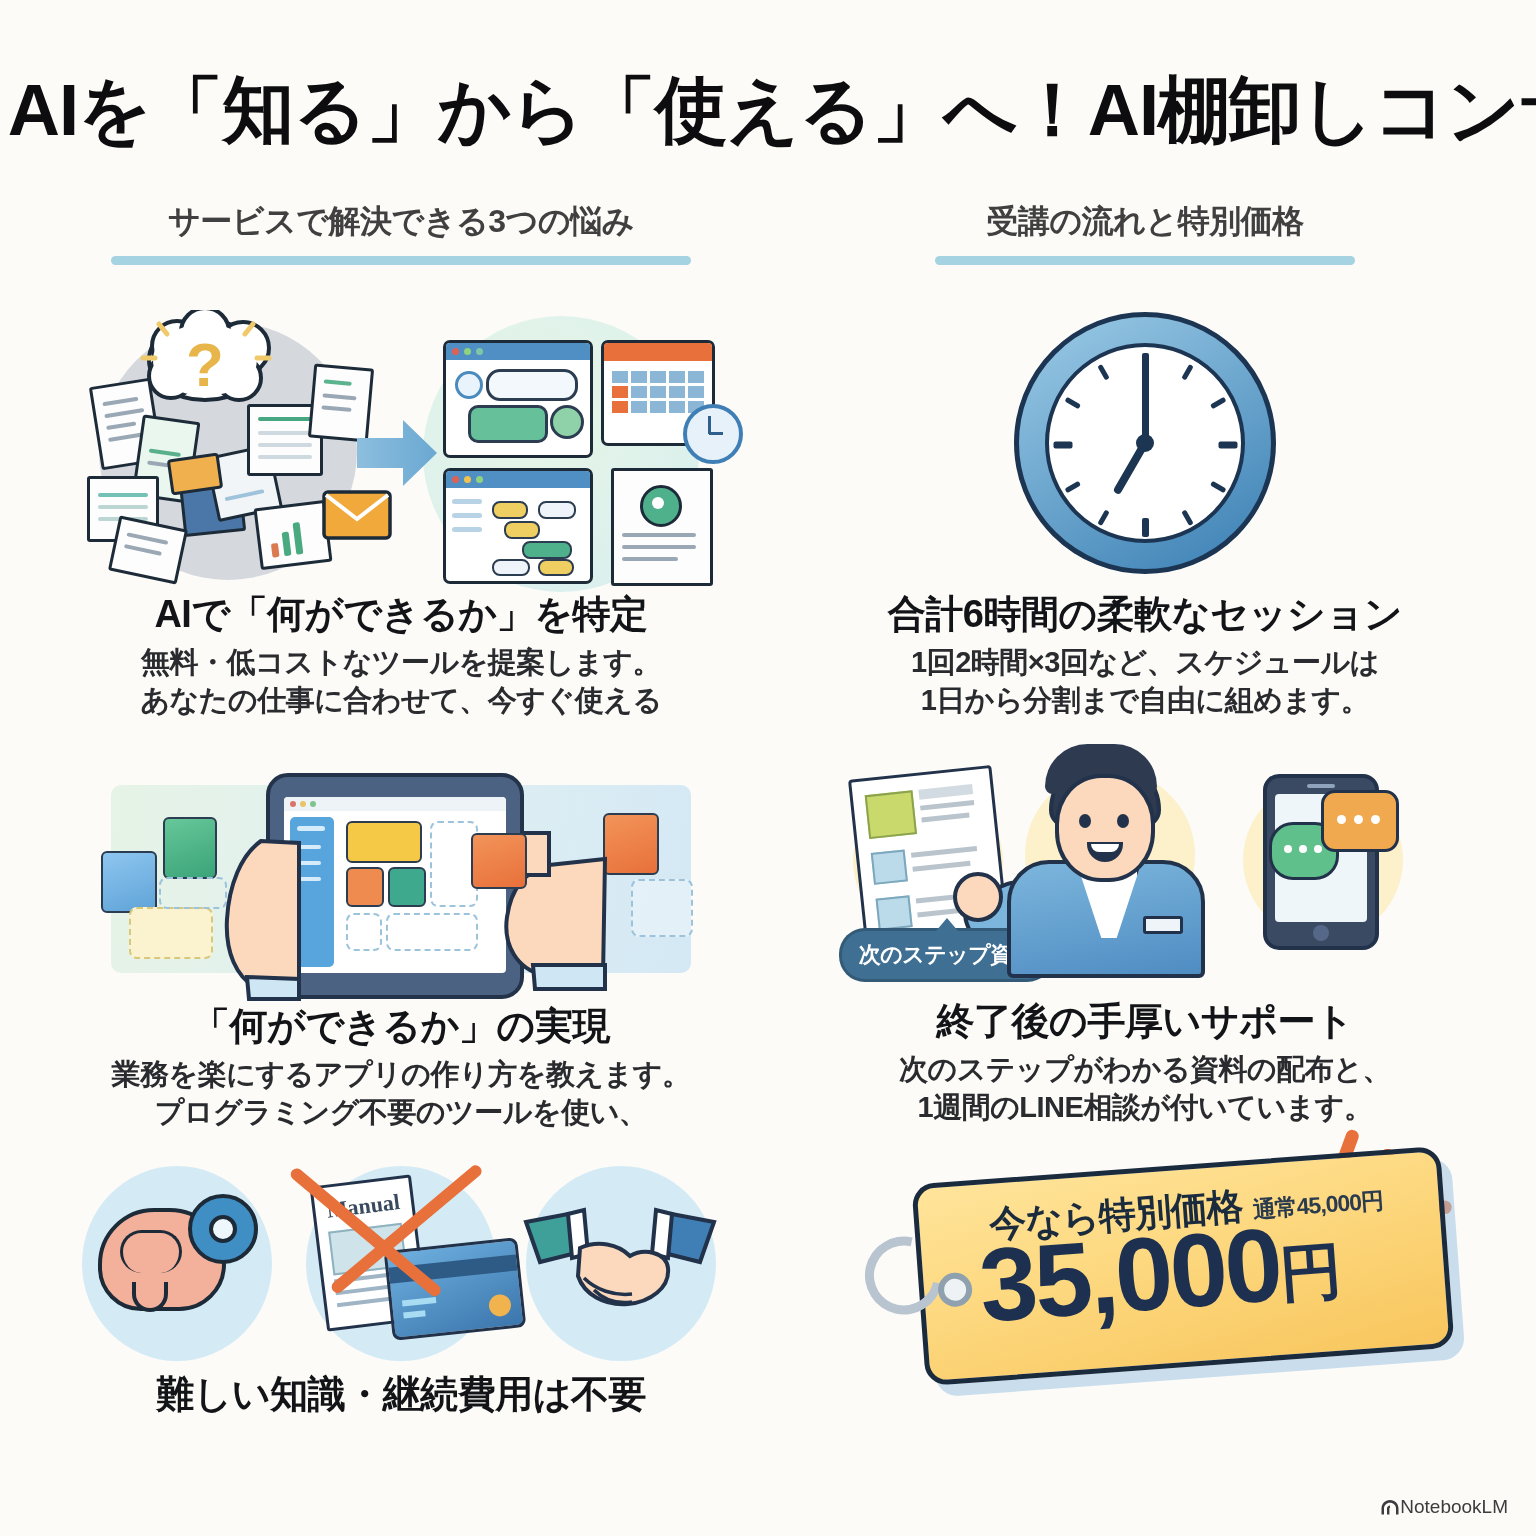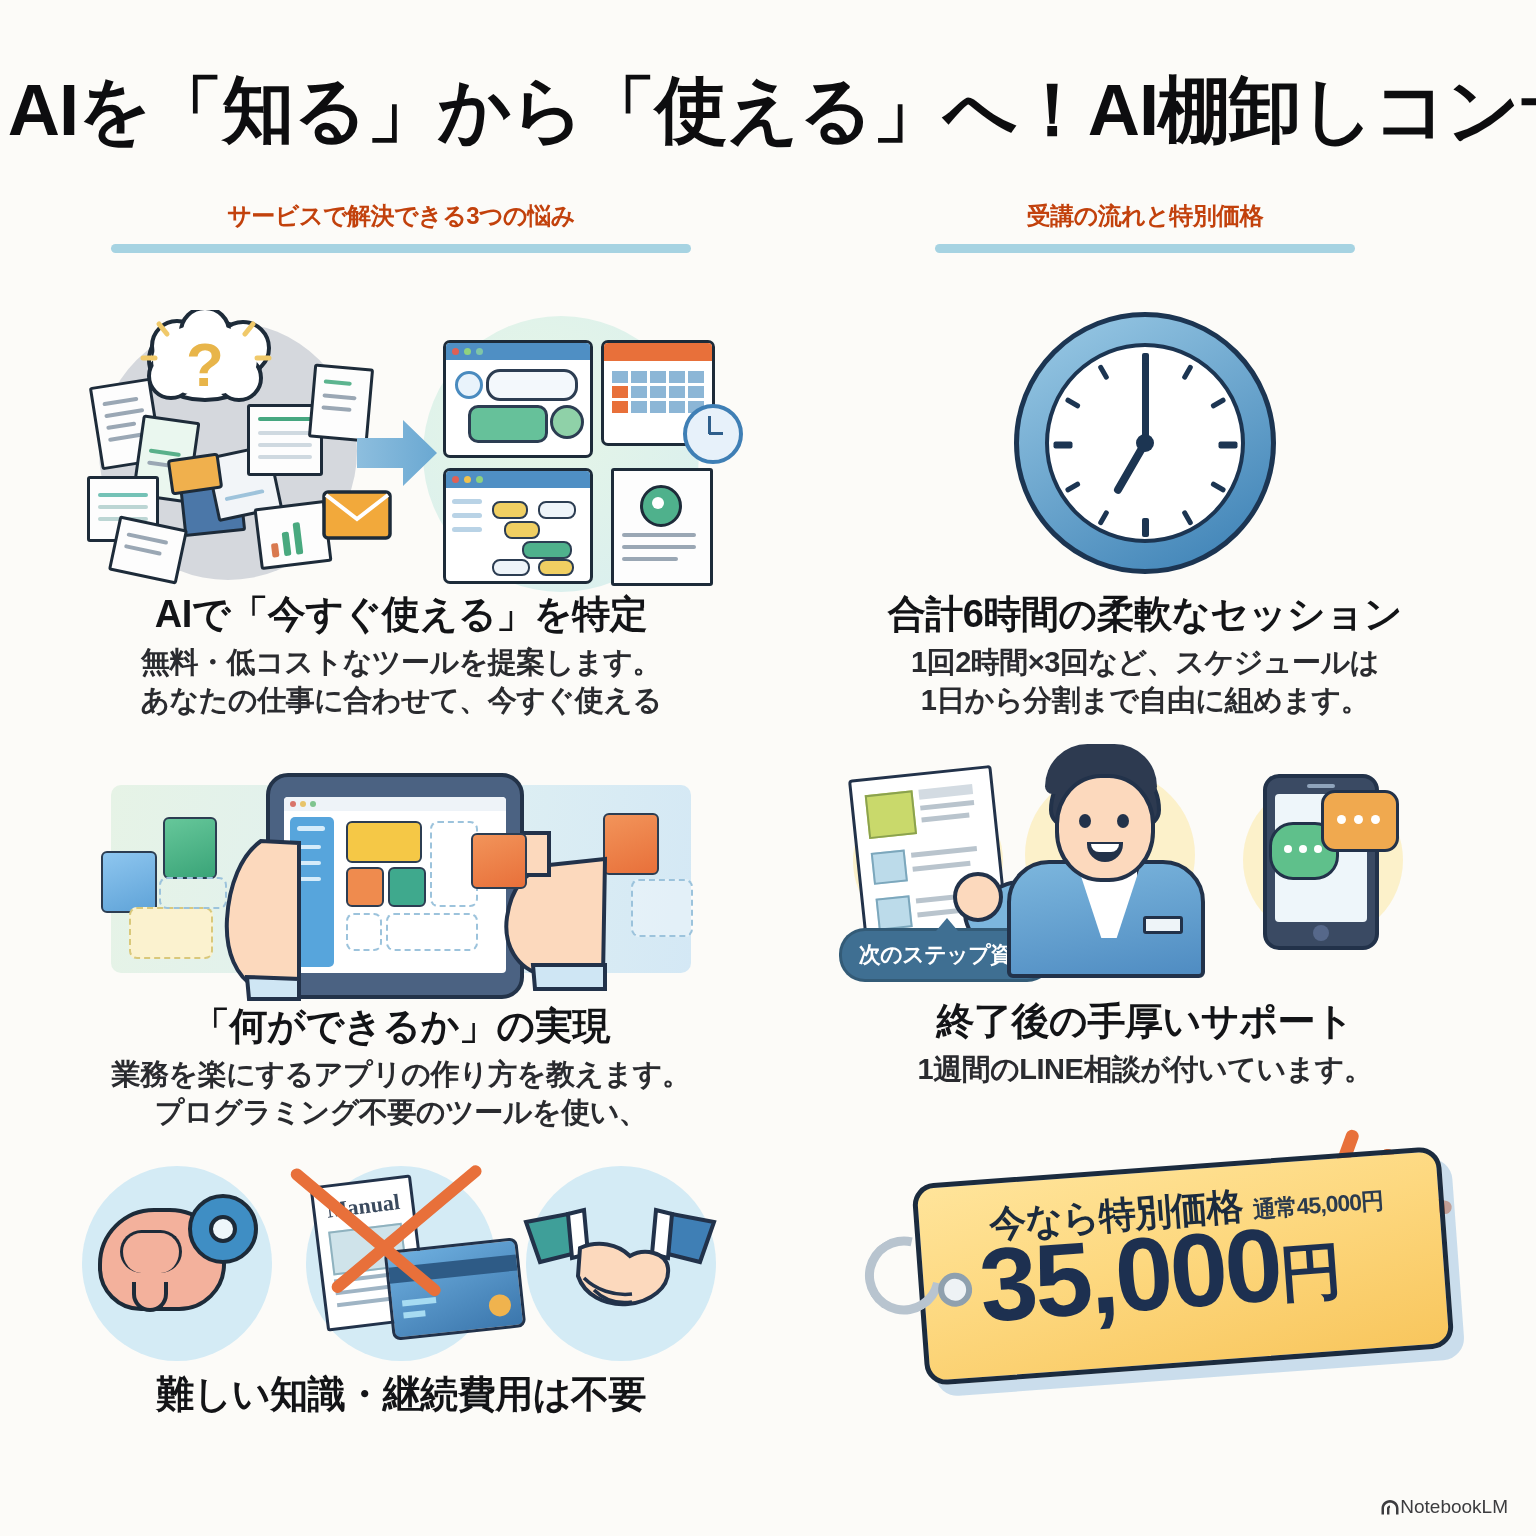--- a/index.html
+++ b/index.html
@@ -25,21 +25,21 @@
     transform:scaleX(0.99);
   }
 
   
   .col{position:absolute;top:200px;}
   .col-left{left:56px;width:690px;}
   .col-right{left:800px;width:690px;}
 
   .col-head{
     text-align:center;position:relative;
-    font-size:24px;font-weight:bold;color:#c2410c;
+    font-size:32px;font-weight:bold;color:#404040;
     letter-spacing:-0.5px;white-space:nowrap;
   }
   .col-head .rule{
     display:block;height:9px;border-radius:6px;
     background:#a6d3e2;margin:12px auto 0;
   }
   .col-left .rule{width:580px;}
   .col-right .rule{width:420px;}
 
   
@@ -367,21 +367,21 @@
       </div>
 
       <div class="doc" style="left:540px;top:160px;width:96px;height:112px;">
         <div style="position:absolute;left:26px;top:14px;width:36px;height:36px;border-radius:50%;background:#4fb18c;border:3px solid #1d2b39;"></div>
         <div style="position:absolute;left:38px;top:26px;width:12px;height:12px;border-radius:50%;background:#fff;"></div>
         <i class="ln" style="top:62px;width:74px;"></i>
           <i class="ln" style="top:74px;width:74px;"></i>
           <i class="ln" style="top:86px;width:56px;"></i>
       </div>
     </div>
-    <div class="b-title">AIで「今すぐ使える」を特定</div>
+    <div class="b-title">AIで「何ができるか」を特定</div>
     <div class="b-desc">
       <span>無料・低コストなツールを提案します。</span>
       <span>あなたの仕事に合わせて、今すぐ使える</span>
     </div>
   </div>
 
   <div class="block" style="left:56px;top:755px;">
     <div class="art ill2" style="margin-left:35px;">
       <div class="tab-bg"></div>
       <div class="blk" style="left:10px;top:96px;width:52px;height:58px;background:linear-gradient(160deg,#8ec6ef,#5fa3d8);"></div>
@@ -560,20 +560,21 @@
         <span style="position:absolute;left:47px;top:22px;width:9px;height:9px;border-radius:50%;background:#fff;"></span>
       </div>
 
       <div class="badge" style="left:4px;top:178px;width:208px;height:48px;background:#3f6f92;">
         <span class="nub" style="border-bottom:13px solid #3f6f92;"></span>
         <span>次のステップ資料</span>
       </div>
     </div>
     <div class="b-title">終了後の手厚いサポート</div>
     <div class="b-desc">
+      <span>次のステップがわかる資料の配布と、</span>
       <span>1週間のLINE相談が付いています。</span>
     </div>
   </div>
 
   <div class="pricewrap">
     <div class="spark" style="left:540px;top:-16px;width:13px;height:46px;transform:rotate(20deg);"></div>
     <div class="spark" style="left:582px;top:4px;width:13px;height:40px;transform:rotate(-4deg);"></div>
     <div class="spark" style="left:602px;top:52px;width:50px;height:13px;transform:rotate(12deg);"></div>
 
     <div class="tag">

